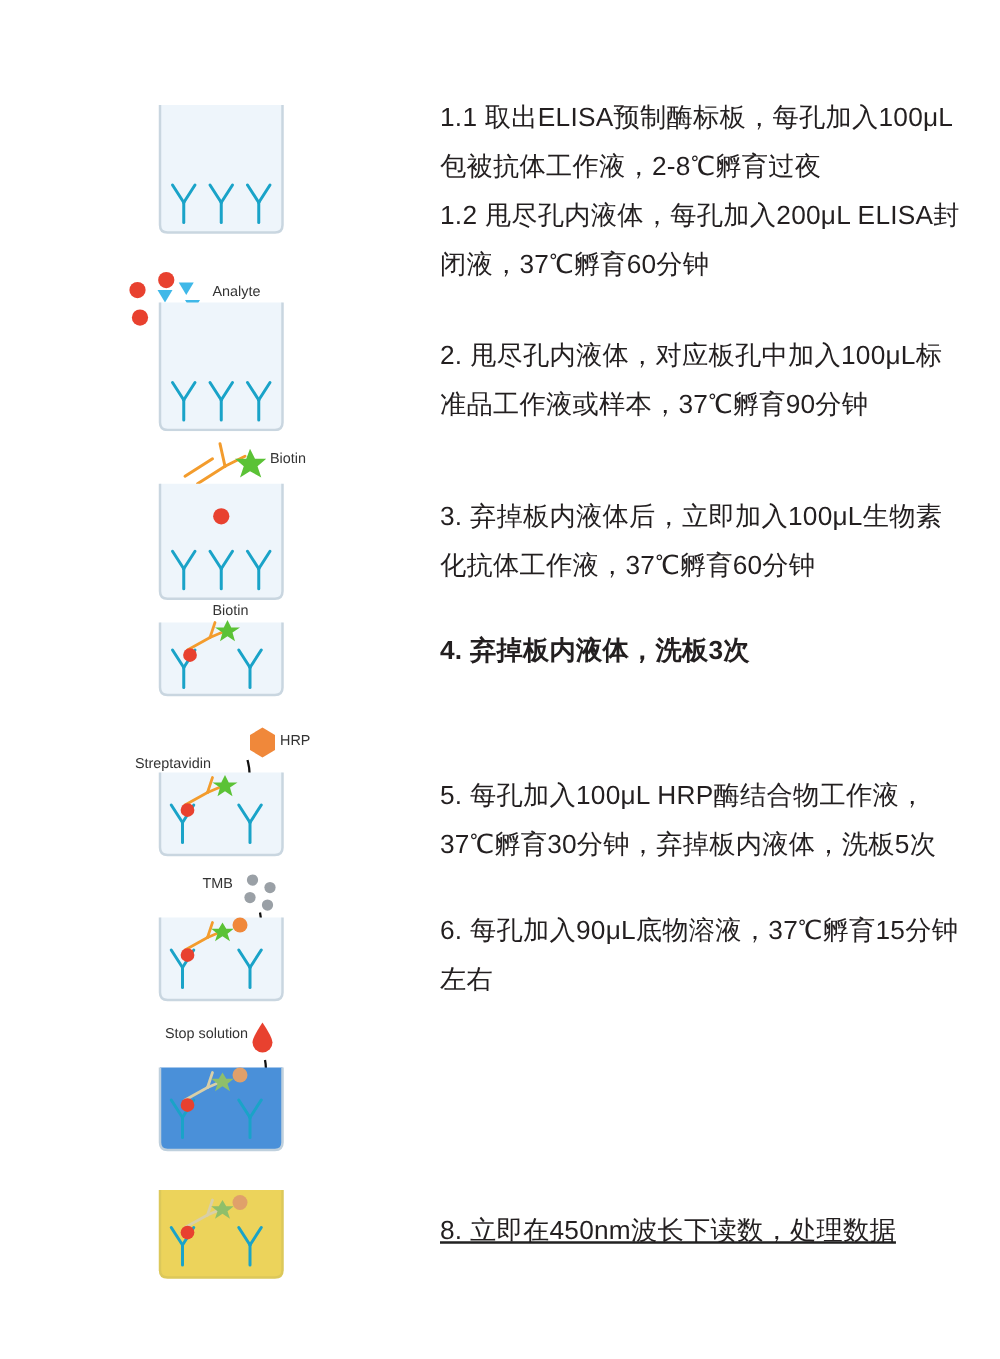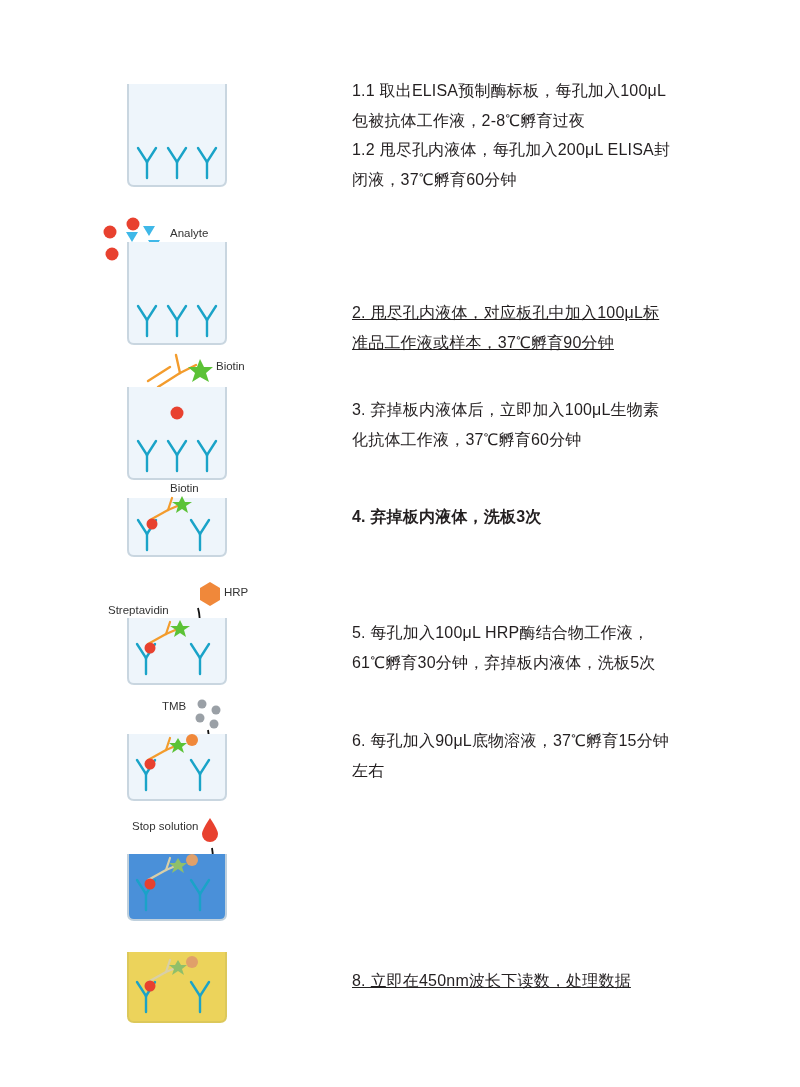--- a/index.html
+++ b/index.html
@@ -24,21 +24,21 @@
     position: absolute;
     display: flex;
     align-items: flex-start;
   }
   .art {
     position: relative;
     width: 180px;
     flex: 0 0 180px;
   }
   .text {
-    font-size: 16px;
+    font-size: 21px;
     line-height: 1.85;
     color: #231f20;
     white-space: pre-line;
     letter-spacing: 0.2px;
   }
   .well-svg { display: block; }
 </style>
 </head>
 <body>
 
@@ -106,21 +106,21 @@
               <path d="M0 14 L9 0"></path>
             </g>
           <g transform="translate(119,96)">
               <path d="M0 30 L0 14"></path>
               <path d="M0 14 L-9 0"></path>
               <path d="M0 14 L9 0"></path>
             </g>
         </g>
       </svg>
     </div>
-    <div class="text" style="margin-left:84px; margin-top:88px;text-decoration:underline;">2. 甩尽孔内液体，对应板孔中加入100μL标
+    <div class="text" style="margin-left:84px; margin-top:56px;">2. 甩尽孔内液体，对应板孔中加入100μL标
 准品工作液或样本，37℃孵育90分钟</div>
   </div>
 
   <div class="step" style="left:88px; top:345px;">
     <div class="art">
       <svg class="well-svg" width="200" height="135" viewBox="0 0 200 135">
 
         <g stroke="#f39c2d" stroke-width="2.4" fill="none" stroke-linecap="round">
           <path d="M70 42 L92 28"></path>
             <path d="M92 28 L88 10"></path>
@@ -217,21 +217,21 @@
         <g stroke="#f39c2d" stroke-width="2.2" fill="none" stroke-linecap="round">
           <path d="M60 66 L78 56"></path>
             <path d="M78 56 L92 50"></path>
             <path d="M78 56 L82 44"></path>
         </g>
         <polygon points="92,42 95,48 102,48 96,52 98,59 92,55 86,59 88,52 82,48 89,48" fill="#5bc236"></polygon>
         <circle cx="62" cy="70" r="5.5" fill="#e8412f"></circle>
       </svg>
     </div>
     <div class="text" style="margin-left:84px; margin-top:40px;">5. 每孔加入100μL HRP酶结合物工作液，
-61℃孵育30分钟，弃掉板内液体，洗板5次</div>
+37℃孵育30分钟，弃掉板内液体，洗板5次</div>
   </div>
 
   <div class="step" style="left:88px; top:694px;">
     <div class="art">
       <svg class="well-svg" width="200" height="110" viewBox="0 0 200 110">
         <text x="74" y="16" font-family="Liberation Sans, sans-serif" font-size="11.5" fill="#333">TMB</text>
         <g fill="#9aa0a6">
           <circle cx="114" cy="10" r="4.5"></circle>
           <circle cx="128" cy="16" r="4.5"></circle>
           <circle cx="112" cy="24" r="4.5"></circle>

